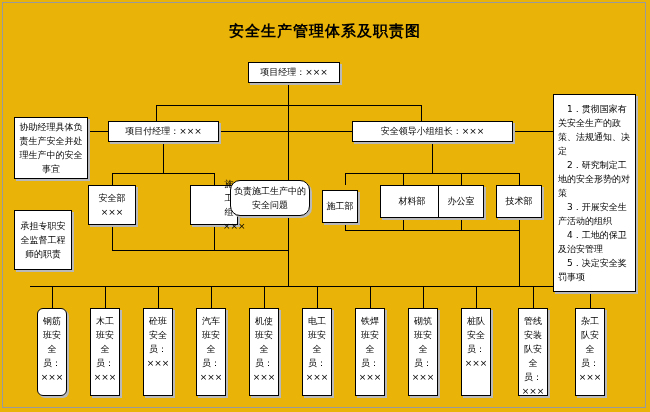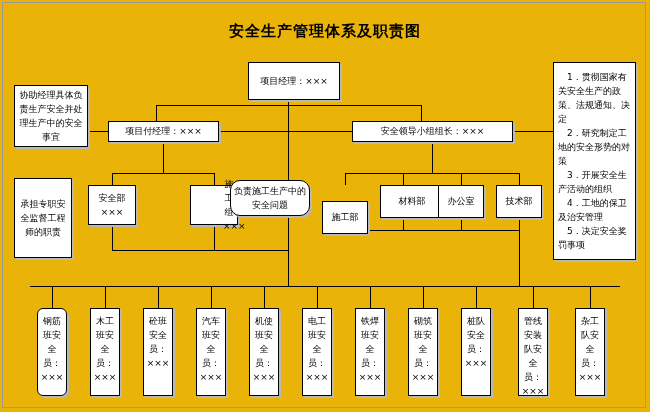--- a/index.html
+++ b/index.html
@@ -43,20 +43,21 @@
   }
   .box .txt{display:block;width:100%;}
   .box.shadow{
     box-shadow:2px 2px 0 #b9b9b9;
   }
   .box.para{
     align-items:flex-start;
     text-align:left;
     line-height:14px;
     padding:3px 4px;
+    margin-top:32px;
   }
   .box.center-para{
     align-items:center;
     text-align:center;
     line-height:14px;
   }
   .leaf{
     font-size:9px;
     line-height:14px;
     letter-spacing:0px;
@@ -113,21 +114,21 @@
   <div class="ln v" style="left:519px;top:173px;height:12px;"></div>
   <div class="ln v" style="left:345px;top:218px;height:12px;"></div>
   <div class="ln v" style="left:403px;top:218px;height:12px;"></div>
   <div class="ln v" style="left:461px;top:218px;height:12px;"></div>
   <div class="ln v" style="left:519px;top:218px;height:12px;"></div>
   <div class="ln h" style="left:345px;top:230px;width:174px;"></div>
   <div class="ln v" style="left:519px;top:230px;height:56px;"></div>
 
   <div class="ln h" style="left:30px;top:286px;width:590px;"></div>
 
-  <div class="box shadow" style="left:248px;top:62px;width:92px;height:38px;">
+  <div class="box shadow" style="left:248px;top:62px;width:92px;height:21px;">
     <span class="txt">项目经理：×××</span>
   </div>
 
   <div class="box shadow para center-para" style="left:14px;top:85px;width:74px;height:62px;font-size:9px;">
     <span class="txt">协助经理具体负责生产安全并处理生产中的安全事宜</span>
   </div>
 
   <div class="box shadow" style="left:108px;top:121px;width:111px;height:21px;">
     <span class="txt">项目付经理：×××</span>
   </div>
@@ -137,39 +138,39 @@
   </div>
 
   <div class="box shadow para" style="left:553px;top:62px;width:83px;height:198px;flex-direction:column;">
     <span class="txt" style="text-indent:9px;">1．贯彻国家有关安全生产的政策、法规通知、决定</span>
     <span class="txt" style="text-indent:9px;">2．研究制定工地的安全形势的对策</span>
     <span class="txt" style="text-indent:9px;">3．开展安全生产活动的组织</span>
     <span class="txt" style="text-indent:9px;">4．工地的保卫及治安管理</span>
     <span class="txt" style="text-indent:9px;">5．决定安全奖罚事项</span>
   </div>
 
-  <div class="box shadow para center-para" style="left:14px;top:178px;width:58px;height:80px;">
+  <div class="box shadow para center-para" style="left:14px;top:178px;width:58px;height:60px;">
     <span class="txt">承担专职安全监督工程师的职责</span>
   </div>
 
   <div class="box shadow center-para" style="left:88px;top:185px;width:48px;height:40px;white-space:pre-line;">
     <span class="txt">安全部
 ×××</span>
   </div>
 
   <div class="box shadow center-para" style="left:190px;top:185px;width:48px;height:40px;white-space:pre-line;padding-left:32px;">
     <span class="txt">施工组
 ×××</span>
   </div>
 
   <div class="box shadow center-para" style="left:230px;top:180px;width:80px;height:36px;border-radius:10px;">
     <span class="txt">负责施工生产中的安全问题</span>
   </div>
 
-  <div class="box shadow" style="left:322px;top:201px;width:46px;height:33px;">
+  <div class="box shadow" style="left:322px;top:190px;width:36px;height:33px;">
     <span class="txt">施工部</span>
   </div>
   <div class="box shadow" style="left:380px;top:185px;width:64px;height:33px;">
     <span class="txt">材料部</span>
   </div>
   <div class="box shadow" style="left:438px;top:185px;width:46px;height:33px;">
     <span class="txt">办公室</span>
   </div>
   <div class="box shadow" style="left:496px;top:185px;width:46px;height:33px;">
     <span class="txt">技术部</span>

